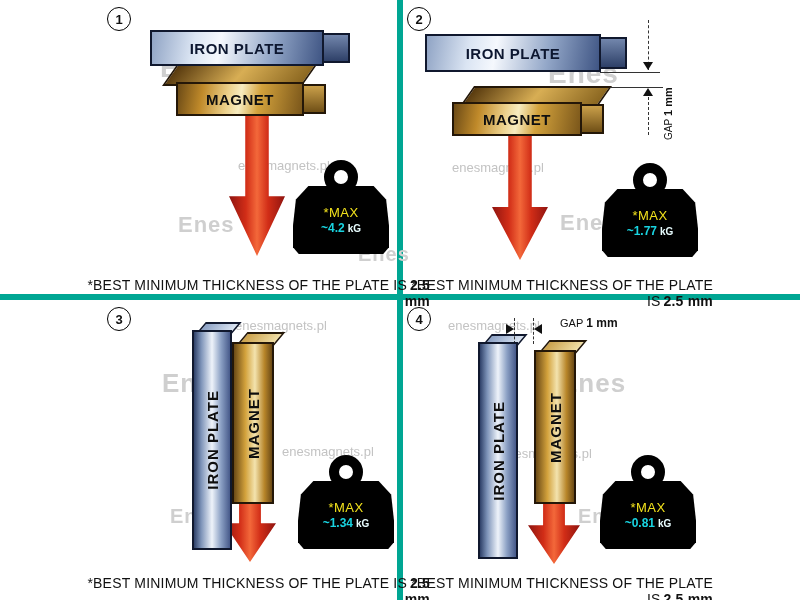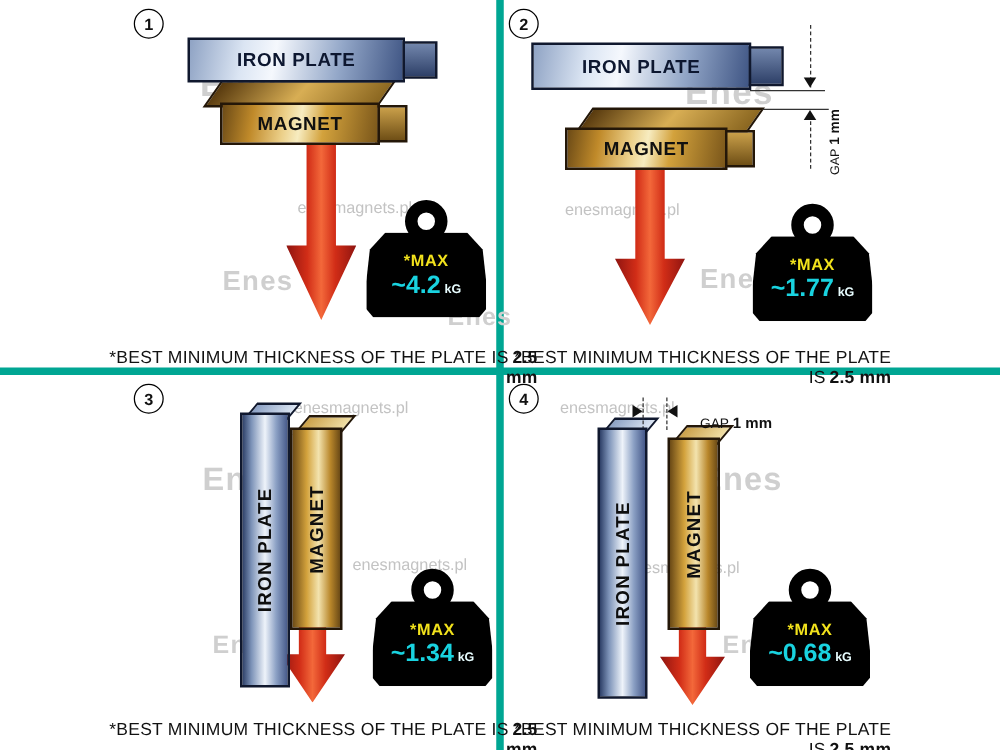--- a/index.html
+++ b/index.html
@@ -72,23 +72,23 @@
   }
 
   
   .weight { position:absolute; width:96px; height:98px; z-index:4; }
   .weight .ring { position:absolute; left:50%; top:0; transform:translateX(-50%);
     width:34px; height:34px; box-sizing:border-box; border:10px solid #000;
     border-radius:50%; background:#fff; }
   .weight .wbody { position:absolute; top:26px; left:0; width:96px; height:68px; background:#000;
     clip-path:polygon(16% 0,84% 0,97% 20%,100% 58%,100% 90%,94% 100%,6% 100%,0 90%,0 58%,3% 20%);
     display:flex; flex-direction:column; align-items:center; justify-content:center; gap:1px; }
-  .weight .wmax { color:#f2e21c; font-weight:bold; font-size:13px; letter-spacing:.5px; }
+  .weight .wmax { color:#f2e21c; font-weight:normal; font-size:13px; letter-spacing:.5px; }
   .weight .wrow { display:flex; align-items:baseline; }
-  .weight .wval { color:#19d3e0; font-weight:bold; font-size:20px; }
+  .weight .wval { color:#19d3e0; font-weight:bold; font-size:12px; }
   .weight .wunit { color:#e8fdff; font-weight:bold; font-size:10px; margin-left:3px; }
 
   
   .caption { position:absolute; text-align:right; font-size:14px; color:#111; letter-spacing:.2px; z-index:4; }
   .caption b { margin-left:3px; }
 
   
   .dim-line { position:absolute; width:0; border-left:1px dashed #333; z-index:3; }
   .dim-tick { position:absolute; height:0; border-top:1px solid #333; z-index:3; }
   .dim-arrow { position:absolute; width:0; height:0; border:5px solid transparent; z-index:3; }
@@ -227,41 +227,41 @@
 
   <div class="wm wm-site" style="left:45px;top:18px">enesmagnets.pl</div>
   <div class="wm wm-site" style="left:97px;top:146px">enesmagnets.pl</div>
   <div class="wm wm-logo" style="left:157px;top:68px;font-size:26px">Enes</div>
   <div class="wm wm-logo" style="left:175px;top:205px;font-size:20px">Enes</div>
 
   <div class="dim-line" style="left:111px;top:18px;height:26px"></div>
   <div class="dim-line" style="left:130px;top:18px;height:26px"></div>
   <div class="dim-arrow right" style="left:103px;top:24px"></div>
   <div class="dim-arrow left" style="left:131px;top:24px"></div>
-  <div class="gap-label-h" style="left:157px;top:31px">
+  <div class="gap-label-h" style="left:157px;top:16px">
     <span>GAP</span><b>1 mm</b>
   </div>
 
   <div class="vcap blue" style="left:77px;top:34px;width:32px;height:10px"></div>
   <div class="plate-v" style="left:75px;top:42px;width:36px;height:213px">
     <span class="vtext">IRON PLATE</span>
   </div>
   <div class="vcap" style="left:133px;top:40px;width:34px;height:12px"></div>
   <div class="magnet-v" style="left:131px;top:50px;width:38px;height:150px">
     <span class="vtext">MAGNET</span>
   </div>
 
   <div class="arrow" style="left:125px;top:172px;width:52px;height:92px"></div>
 
   <div class="weight" style="left:197px;top:155px">
     <div class="ring"></div>
     <div class="wbody">
       <div class="wmax">*MAX</div>
       <div class="wrow">
-        <span class="wval">~0.68</span>
+        <span class="wval">~0.81</span>
         <span class="wunit">kG</span>
       </div>
     </div>
   </div>
 
   <div class="caption" style="left:0px;top:275px;width:310px">
     <span>*BEST MINIMUM THICKNESS OF THE PLATE IS</span><b>2.5 mm</b>
   </div>
 </div>
 

